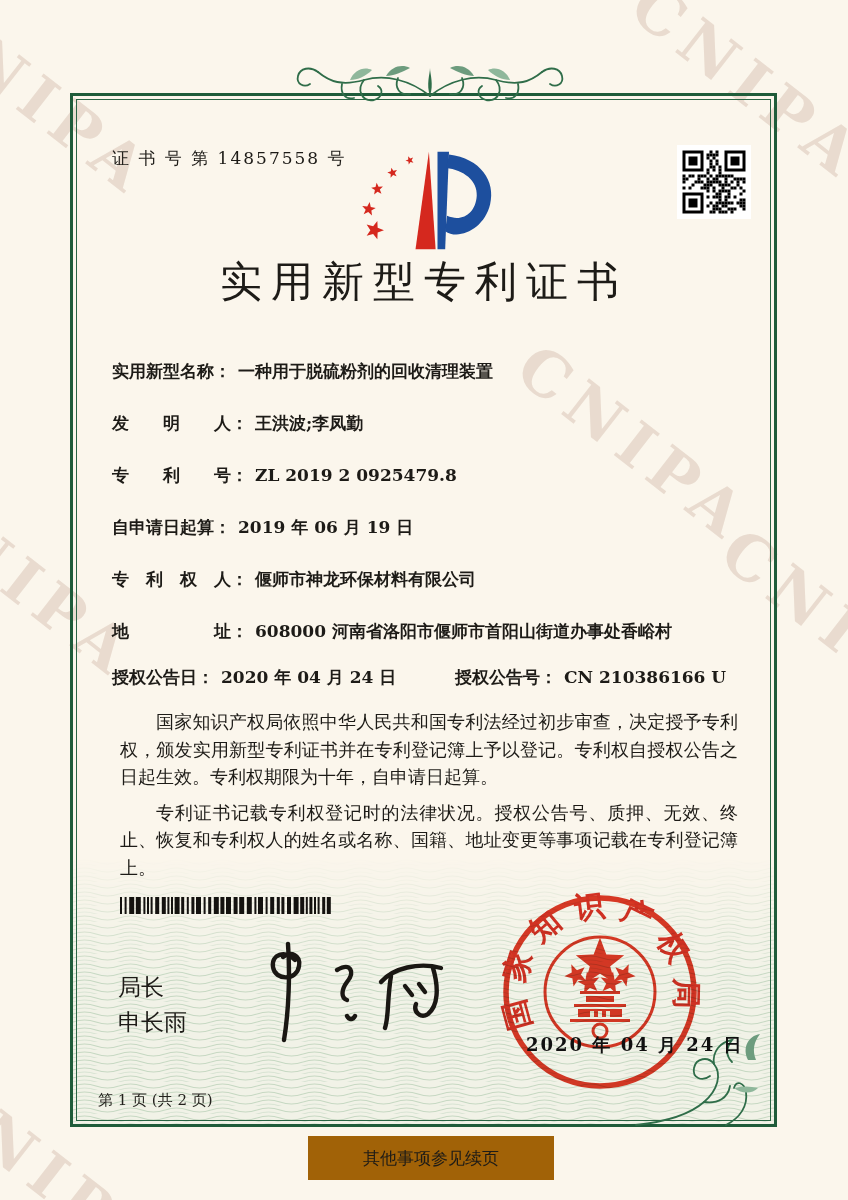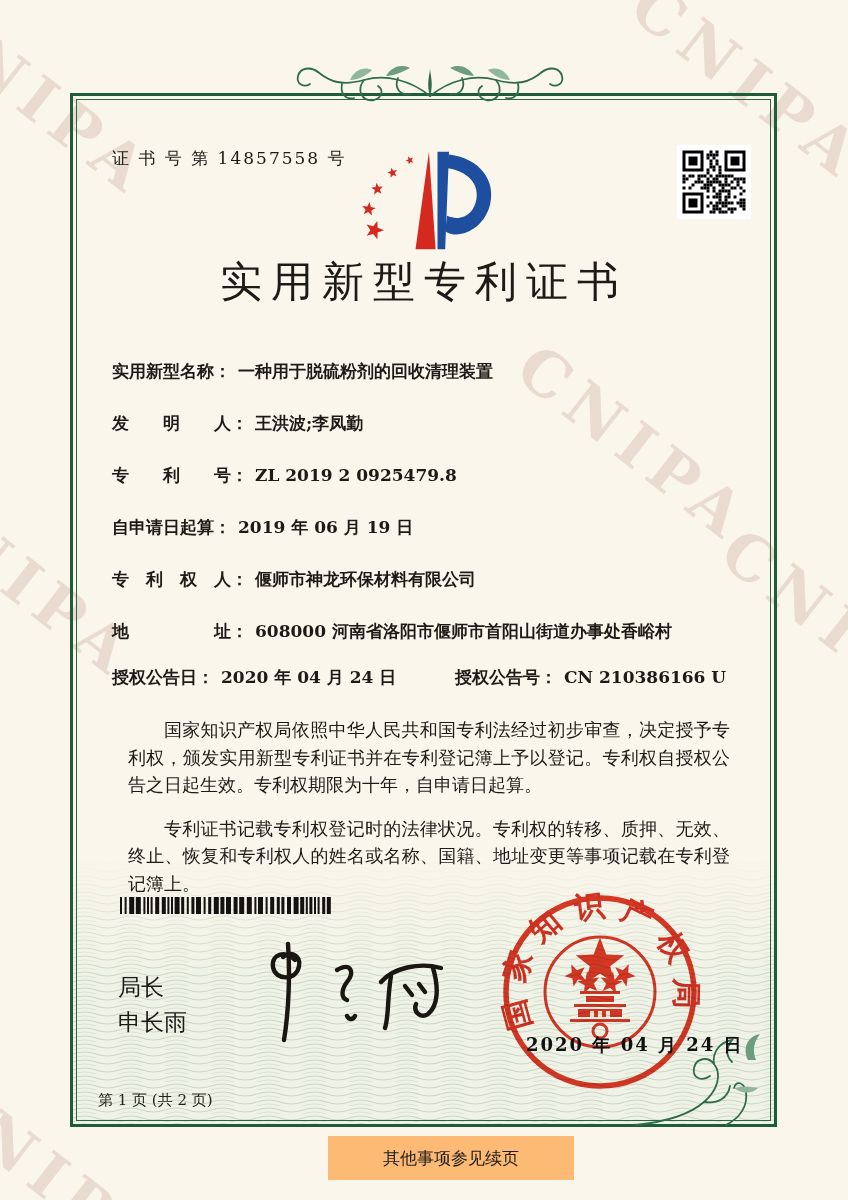--- a/index.html
+++ b/index.html
@@ -24,33 +24,33 @@
   .title{position:absolute;left:0;right:0;top:254px;text-align:center;font-size:42px;
          font-weight:normal;letter-spacing:9px;z-index:4;}
   
   .fields{position:absolute;left:112px;top:360px;width:648px;font-size:17px;z-index:4;}
   .frow{position:absolute;left:0;white-space:nowrap;font-weight:bold;}
   .fvalue{margin-left:7px;}
   .grant2{position:absolute;left:343px;top:0;white-space:nowrap;}
   
   .bodytext{position:absolute;left:112px;top:700px;width:634px;font-size:18px;
             line-height:27.5px;text-align:justify;z-index:4;}
-  .bodytext p{margin:16px;text-indent:2em;}
+  .bodytext p{margin:8px;text-indent:2em;}
   
   .guilloche{position:absolute;left:73px;top:858px;z-index:2;}
   .barcode{position:absolute;left:120px;top:897px;z-index:4;}
   .sig-labels{position:absolute;left:118px;top:970px;font-size:23px;line-height:35px;
               font-family:Liberation Sans, sans-serif;z-index:4;}
   .sig-hand{position:absolute;left:235px;top:940px;z-index:4;}
   .seal{position:absolute;left:494px;top:886px;z-index:4;opacity:.95;mix-blend-mode:multiply;}
   .seal-date{position:absolute;left:526px;top:1033px;font-size:18px;font-weight:bold;
              letter-spacing:2px;color:#101010;z-index:5;white-space:nowrap;}
   .pageinfo{position:absolute;left:70px;width:722px;top:1091px;
             font-size:15px;z-index:4;color:#23211d;margin-left:28px;}
-  .note{position:absolute;left:328px;top:1136px;width:246px;height:44px;background:#fdba74;
+  .note{position:absolute;left:308px;top:1136px;width:246px;height:44px;background:#a16207;
         display:flex;align-items:center;justify-content:center;font-size:17px;z-index:4;}
 </style>
 </head>
 <body>
 
 <div class="page">
 
   <svg width="0" height="0" style="position:absolute" aria-hidden="true">
     <defs>
       <polygon id="st" points="0,-1 0.247,-0.34 0.951,-0.309 0.4,0.13 0.588,0.809 0,0.42 -0.588,0.809 -0.4,0.13 -0.951,-0.309 -0.247,-0.34"></polygon>
@@ -287,21 +287,21 @@
     <div class="frow" style="top:208px"><span>专　利　权　人：</span><span class="fvalue">偃师市神龙环保材料有限公司</span></div>
     <div class="frow" style="top:260px"><span>地　　　　　址：</span><span class="fvalue">608000 河南省洛阳市偃师市首阳山街道办事处香峪村</span></div>
     <div class="frow" style="top:306px">
       <span>授权公告日：</span><span class="fvalue">2020 年 04 月 24 日</span>
       <span class="grant2"><span>授权公告号：</span><span class="fvalue">CN 210386166 U</span></span>
     </div>
   </div>
 
   <div class="bodytext">
     <p>国家知识产权局依照中华人民共和国专利法经过初步审查，决定授予专利权，颁发实用新型专利证书并在专利登记簿上予以登记。专利权自授权公告之日起生效。专利权期限为十年，自申请日起算。</p>
-    <p>专利证书记载专利权登记时的法律状况。专利权的转移、质押、无效、终止、恢复和专利权人的姓名或名称、国籍、地址变更等事项记载在专利登记簿上。</p>
+    <p>专利证书记载专利权登记时的法律状况。授权公告号、质押、无效、终止、恢复和专利权人的姓名或名称、国籍、地址变更等事项记载在专利登记簿上。</p>
   </div>
 
   <svg class="barcode" width="215" height="17" viewBox="0 0 215 17">
     <g fill="#14120f">
         <rect x="0" y="0" width="2" height="17"></rect>
         <rect x="4.6" y="0" width="2" height="17"></rect>
         <rect x="9.2" y="0" width="5" height="17"></rect>
         <rect x="15.799999999999999" y="0" width="5" height="17"></rect>
         <rect x="23.4" y="0" width="2" height="17"></rect>
         <rect x="27" y="0" width="2" height="17"></rect>

